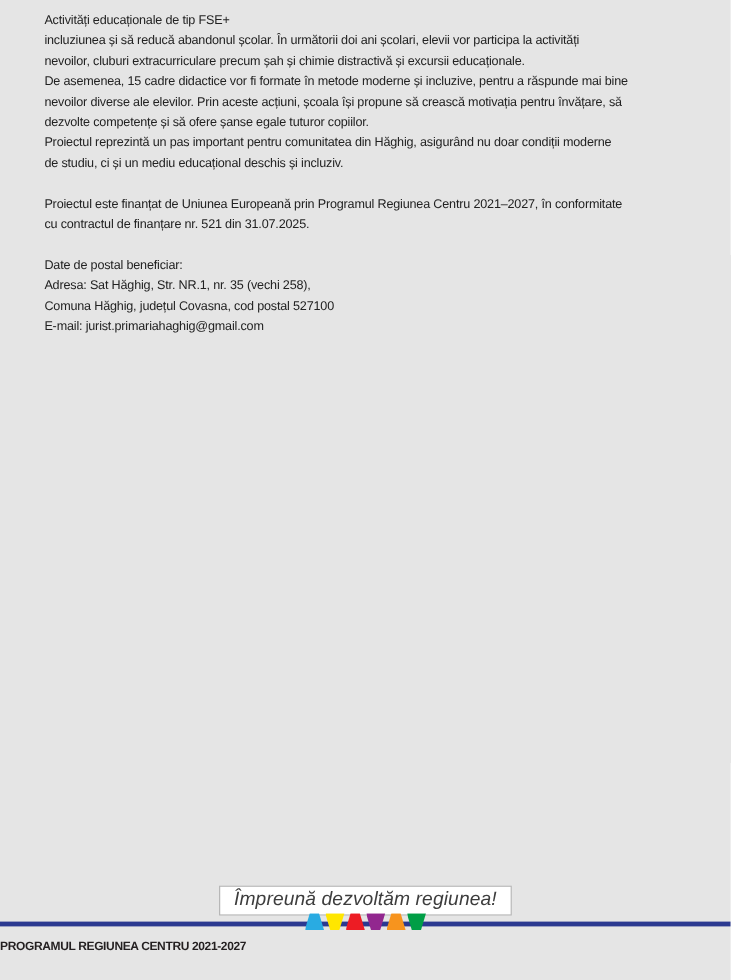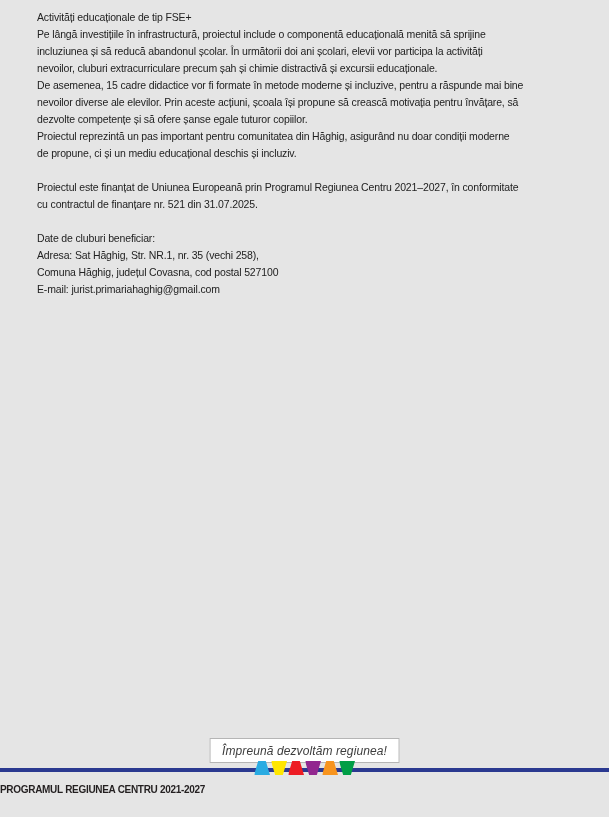--- a/index.html
+++ b/index.html
@@ -30,21 +30,21 @@
     top: 738px;
     left: 50%;
     transform: translateX(-50%);
     border: 1px solid #b5b5b5;
     background: #ffffff;
     padding: 2px 12px 3px 12px;
     white-space: nowrap;
   }
   .slogan-box span {
     font-style: italic;
-    font-size: 12px;
+    font-size: 16px;
     color: #3d3d3d;
     letter-spacing: 0.1px;
   }
   .ribbon-line {
     position: absolute;
     top: 768px;
     left: 0;
     width: 609px;
     height: 4px;
     z-index: 1;
@@ -82,33 +82,32 @@
     color: #231f20;
   }
 </style>
 </head>
 <body>
 
 <div class="page">
 
   <div class="doc">
       <div class="line">Activități educaționale de tip FSE+</div>
-      <div class="line">Pe lângă investițiile în infrastructură, proiectul include o componentă educațională menită să sprijine</div>
       <div class="line">incluziunea și să reducă abandonul școlar. În următorii doi ani școlari, elevii vor participa la activități</div>
       <div class="line">nevoilor, cluburi extracurriculare precum șah și chimie distractivă și excursii educaționale.</div>
       <div class="line">De asemenea, 15 cadre didactice vor fi formate în metode moderne și incluzive, pentru a răspunde mai bine</div>
       <div class="line">nevoilor diverse ale elevilor. Prin aceste acțiuni, școala își propune să crească motivația pentru învățare, să</div>
       <div class="line">dezvolte competențe și să ofere șanse egale tuturor copiilor.</div>
       <div class="line">Proiectul reprezintă un pas important pentru comunitatea din Hăghig, asigurând nu doar condiții moderne</div>
-      <div class="line">de propune, ci și un mediu educațional deschis și incluziv.</div>
+      <div class="line">de studiu, ci și un mediu educațional deschis și incluziv.</div>
       <div class="line">&nbsp;</div>
       <div class="line">Proiectul este finanțat de Uniunea Europeană prin Programul Regiunea Centru 2021–2027, în conformitate</div>
       <div class="line">cu contractul de finanțare nr. 521 din 31.07.2025.</div>
       <div class="line">&nbsp;</div>
-      <div class="line">Date de cluburi beneficiar:</div>
+      <div class="line">Date de postal beneficiar:</div>
       <div class="line">Adresa: Sat Hăghig, Str. NR.1, nr. 35 (vechi 258),</div>
       <div class="line">Comuna Hăghig, județul Covasna, cod postal 527100</div>
       <div class="line">E-mail: jurist.primariahaghig@gmail.com</div>
     </div>
 
   <div class="slogan-box">
     <span>Împreună dezvoltăm regiunea!</span>
   </div>
 
   <div class="ribbon-line" style="background: rgb(43, 57, 144);"></div>

